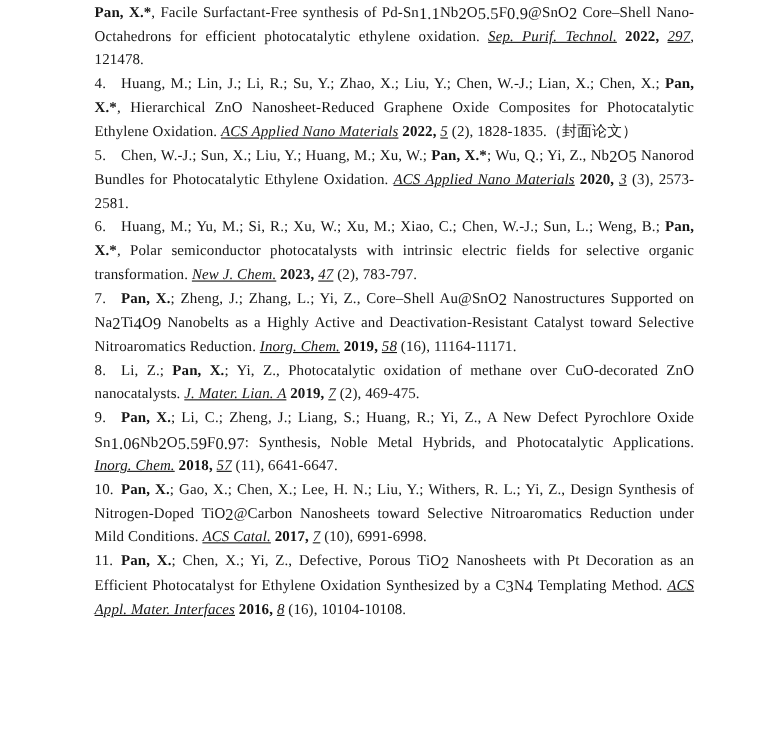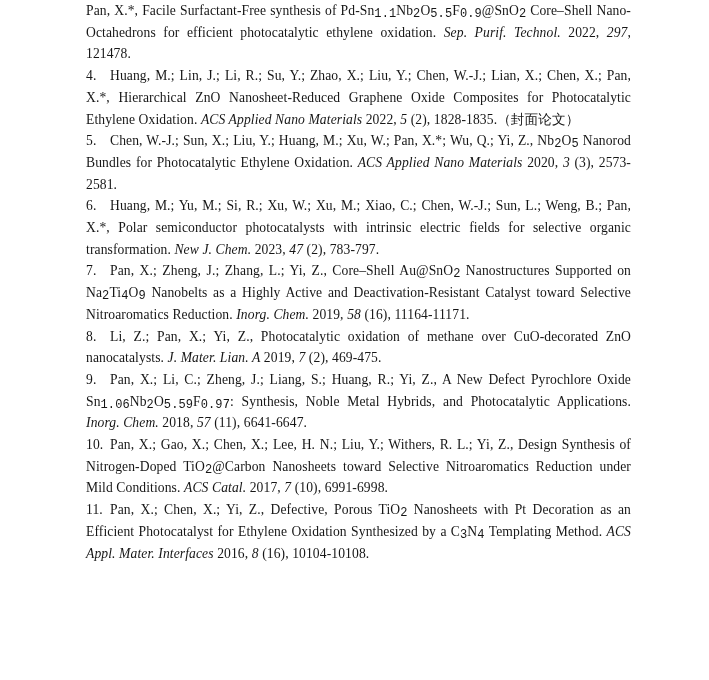--- a/index.html
+++ b/index.html
@@ -26,27 +26,26 @@
     font-size: 13.6px;
     line-height: 21.7px;
     text-align: justify;
     color: #161616;
     letter-spacing: 0.1px;
   }
   .ref-num {
     display: inline-block;
     min-width: 24px;
   }
-  .b { font-weight: 400; margin-top: 40px; }
-  .i { font-style: italic; }
+  .b { font-weight: 700; margin-top: 40px; }
+  .i { font-style: italic; text-decoration: underline; }
   p.ref sub {
-    font-size: 12px;
+    font-size: 15px;
     line-height: 0;
     vertical-align: -2px;
-    font-family: Liberation Mono, monospace;
   }
 </style>
 </head>
 <body>
 
 <div class="doc-page">
   <div>
       <p class="ref"><span class="b">Pan, X.*</span><span>, Facile Surfactant-Free synthesis of Pd-Sn</span><sub>1.1</sub><span>Nb</span><sub>2</sub><span>O</span><sub>5.5</sub><span>F</span><sub>0.9</sub><span>@SnO</span><sub>2</sub><span> Core–Shell Nano-Octahedrons for efficient photocatalytic ethylene oxidation. </span><span class="i">Sep. Purif. Technol.</span><span> </span><span class="b">2022,</span><span> </span><span class="i">297</span><span>, 121478.</span></p>
       <p class="ref"><span class="ref-num">4.</span><span>Huang, M.; Lin, J.; Li, R.; Su, Y.; Zhao, X.; Liu, Y.; Chen, W.-J.; Lian, X.; Chen, X.; </span><span class="b">Pan, X.*</span><span>, Hierarchical ZnO Nanosheet-Reduced Graphene Oxide Composites for Photocatalytic Ethylene Oxidation. </span><span class="i">ACS Applied Nano Materials</span><span> </span><span class="b">2022,</span><span> </span><span class="i">5</span><span> (2), 1828-1835.（封面论文）</span></p>
       <p class="ref"><span class="ref-num">5.</span><span>Chen, W.-J.; Sun, X.; Liu, Y.; Huang, M.; Xu, W.; </span><span class="b">Pan, X.*</span><span>; Wu, Q.; Yi, Z., Nb</span><sub>2</sub><span>O</span><sub>5</sub><span> Nanorod Bundles for Photocatalytic Ethylene Oxidation. </span><span class="i">ACS Applied Nano Materials</span><span> </span><span class="b">2020,</span><span> </span><span class="i">3</span><span> (3), 2573-2581.</span></p>

